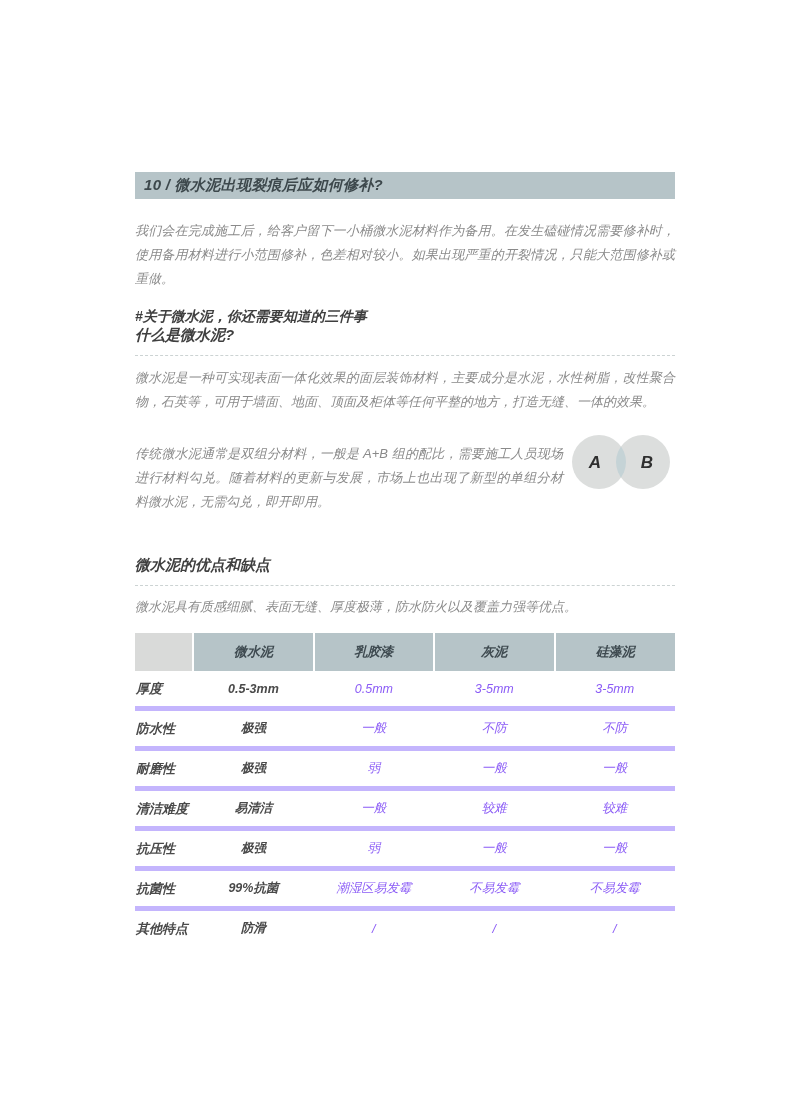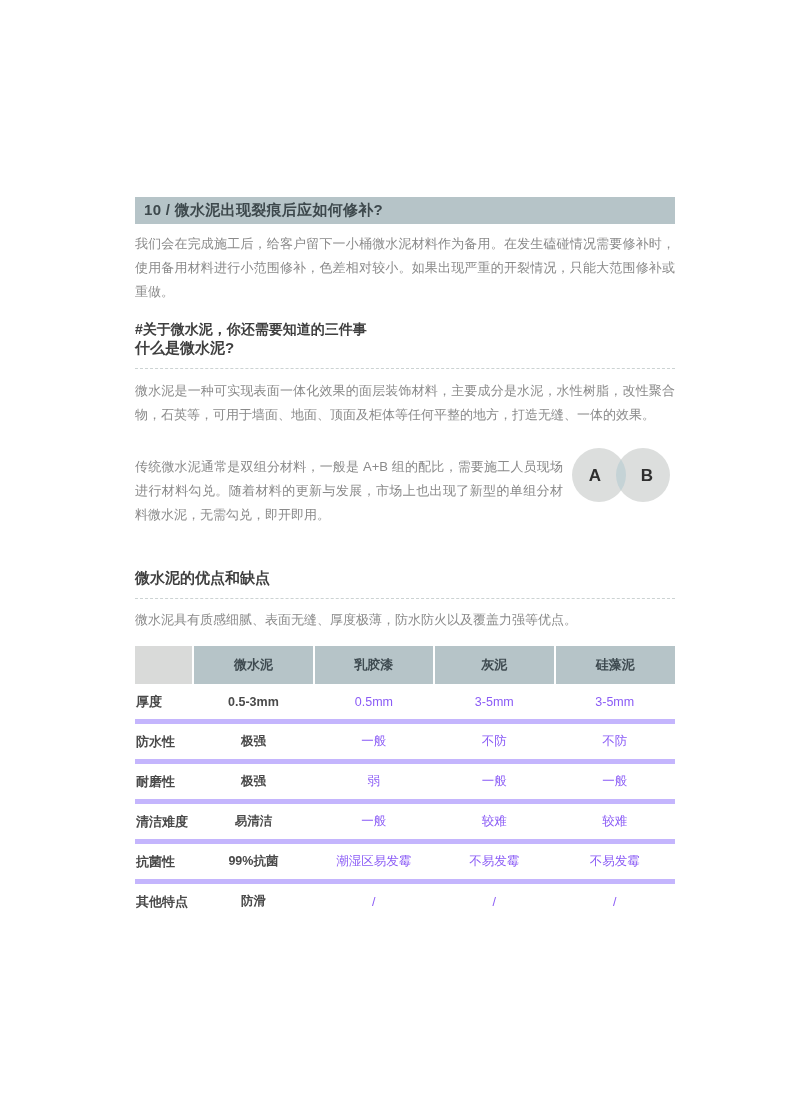--- a/index.html
+++ b/index.html
@@ -3,37 +3,37 @@
 <meta charset="utf-8">
 <style>
   html, body { margin: 0; padding: 0; }
   body {
     width: 800px; height: 1093px;
     background: #ffffff;
     font-family: "Liberation Sans", "DejaVu Sans", sans-serif;
     overflow: hidden;
   }
   .page { position: relative; width: 800px; height: 1093px; background: #ffffff; }
-  .content { position: absolute; left: 135px; top: 197px; width: 540px; }
+  .content { position: absolute; left: 135px; top: 172px; width: 540px; font-style: italic; }
 
   .title-bar {
     height: 27px;
     background: #b6c4c8;
     display: flex; align-items: center;
     padding-left: 9px;
     box-sizing: border-box;
     font-size: 15px; font-weight: 700; color: #3d484c;
     letter-spacing: 0.3px;
   }
   .para {
     margin: 0;
     font-size: 13px; line-height: 24px; color: #8a8a8a;
     text-align: justify;
   }
-  .para-intro { margin-top: 8px; }
+  .para-intro { margin-top: 20px; }
   .subtitle {
     margin-top: 17px;
     font-size: 14px; font-weight: 700; color: #3f3f3f;
   }
   .section-heading {
     font-size: 15px; font-weight: 700; color: #3f3f3f;
   }
   .heading-what { }
   .heading-pros { margin-top: 42px; }
   .dashed-rule {
@@ -164,20 +164,27 @@
             <td class="val-light">一般</td>
           </tr>
           <tr>
             <th class="row-label">清洁难度</th>
             <td class="val-strong">易清洁</td>
             <td class="val-light">一般</td>
             <td class="val-light">较难</td>
             <td class="val-light">较难</td>
           </tr>
           <tr>
+            <th class="row-label">抗压性</th>
+            <td class="val-strong">极强</td>
+            <td class="val-light">弱</td>
+            <td class="val-light">一般</td>
+            <td class="val-light">一般</td>
+          </tr>
+          <tr>
             <th class="row-label">抗菌性</th>
             <td class="val-strong">99%抗菌</td>
             <td class="val-light">潮湿区易发霉</td>
             <td class="val-light">不易发霉</td>
             <td class="val-light">不易发霉</td>
           </tr>
           <tr>
             <th class="row-label">其他特点</th>
             <td class="val-strong">防滑</td>
             <td class="val-light">/</td>

